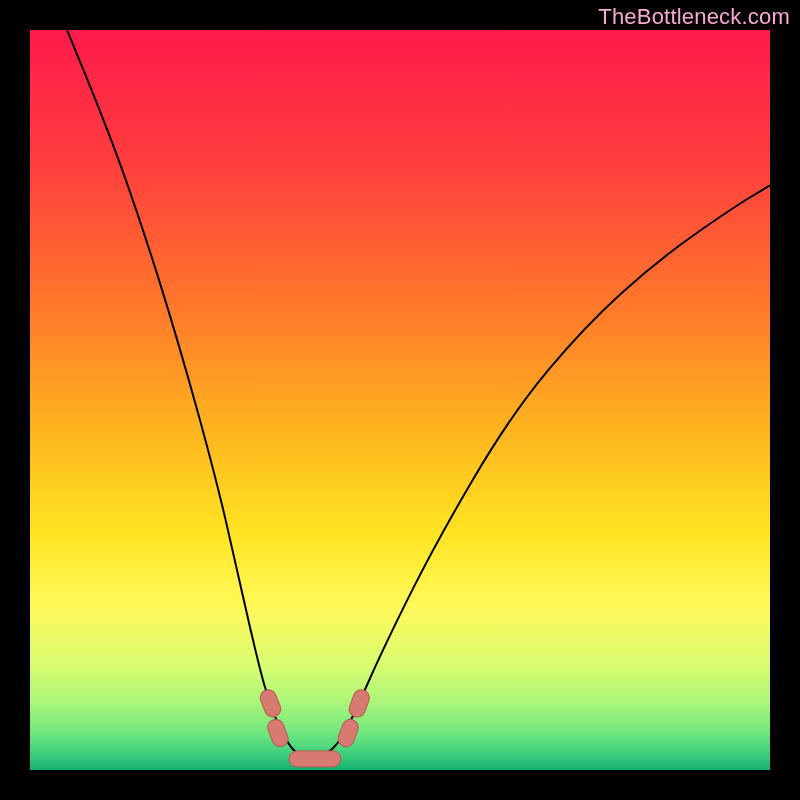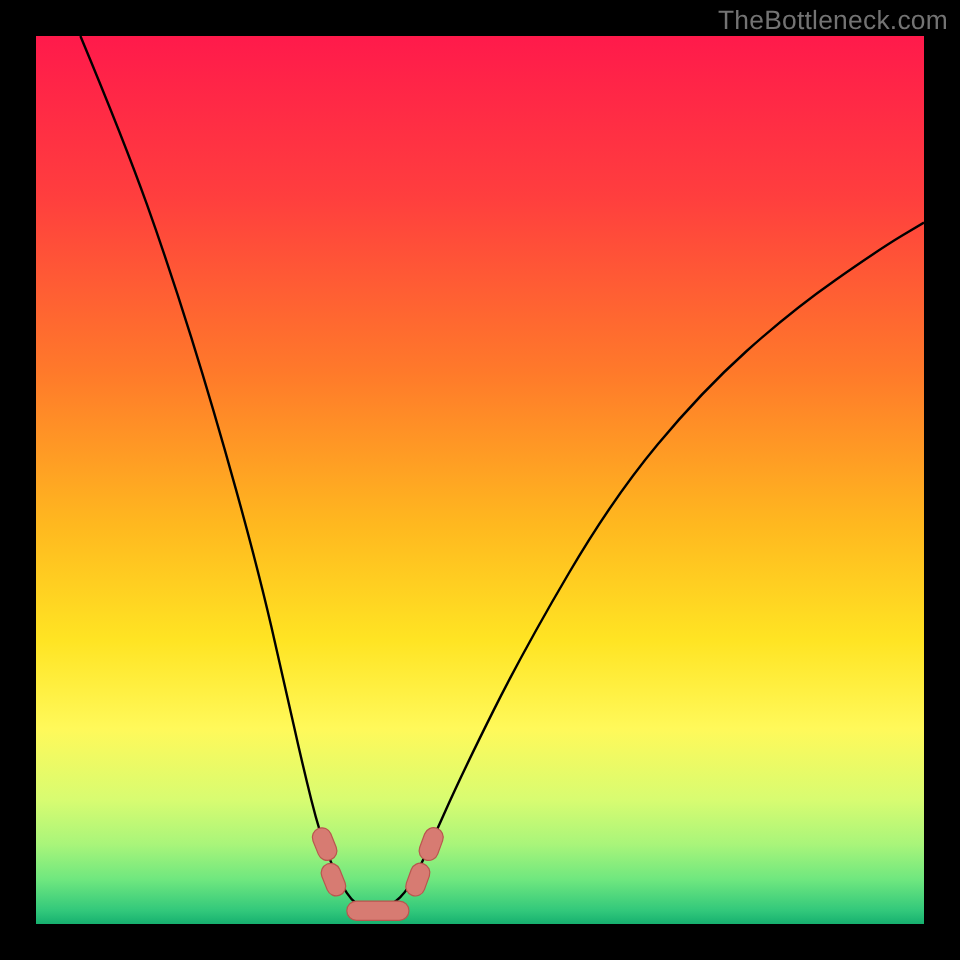--- a/index.html
+++ b/index.html
@@ -24,21 +24,21 @@
     left: 30px;
     top: 30px;
     width: 740px;
     height: 740px;
     overflow: hidden;
   }
   .attribution {
     position: absolute;
     top: 4px;
     right: 10px;
-    color: #737373;
+    color: #f9a8d4;
     font-size: 22px;
     font-weight: 400;
     letter-spacing: 0.2px;
   }
   svg {
     display: block;
   }
 </style>
 </head>
 <body>

